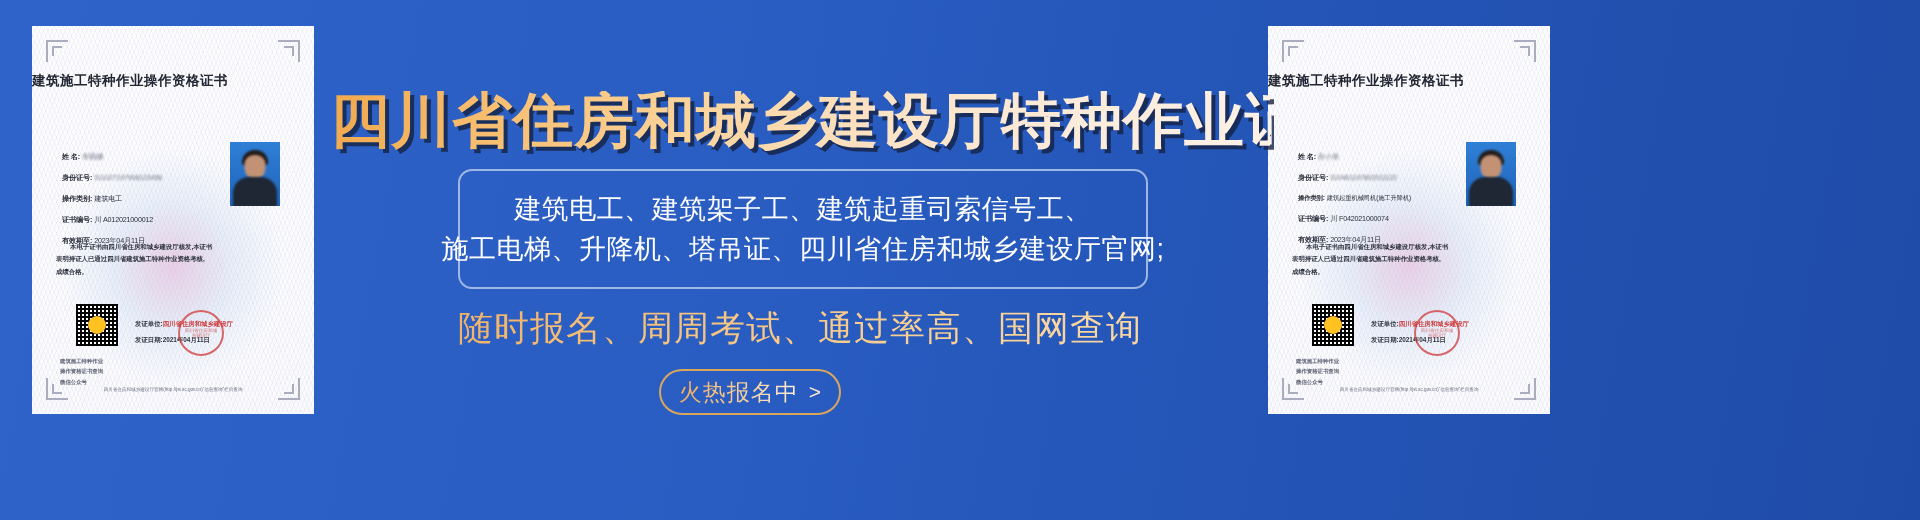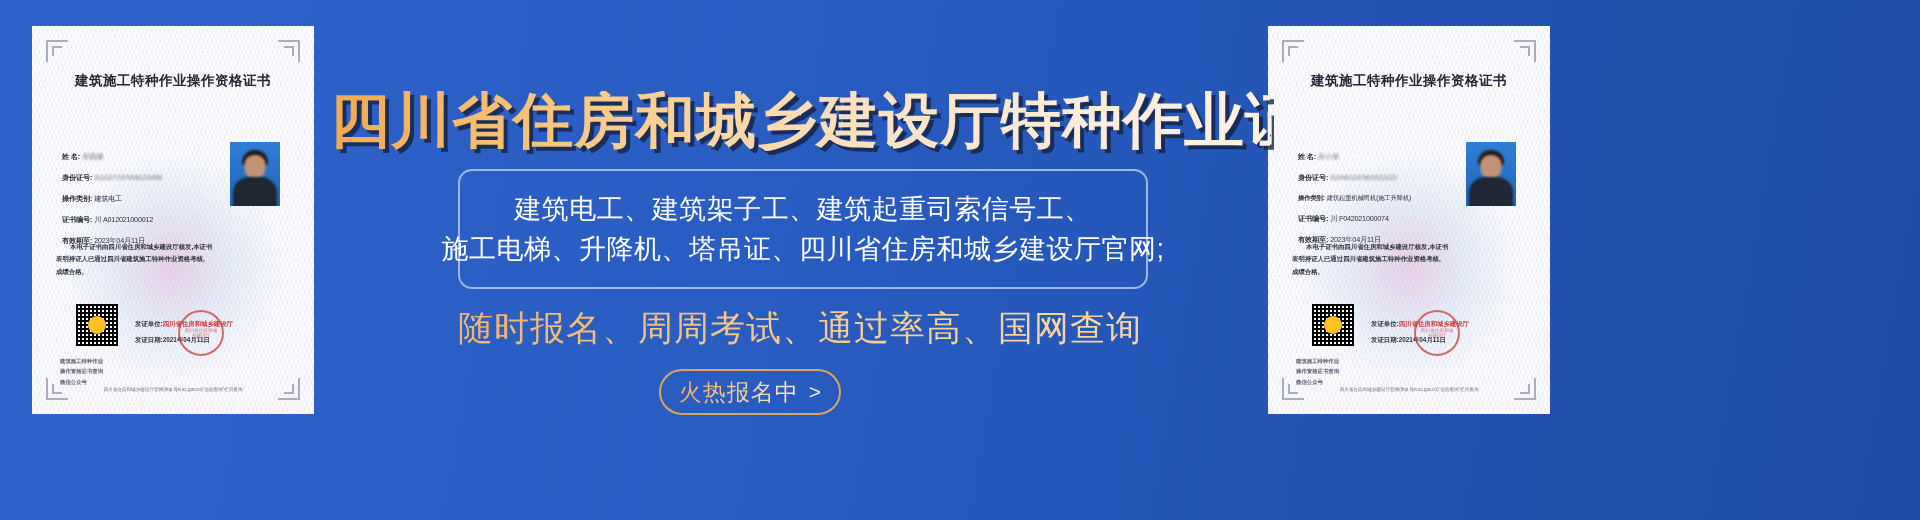--- a/index.html
+++ b/index.html
@@ -37,21 +37,21 @@
   }
   .corner i {
     position: absolute;
     background: #a9adbd;
     display: block;
   }
 
   .cert-title {
     position: absolute;
     left: 0; right: 0;
-    text-align: center;
+    text-align: left;
     font-family: "Liberation Serif", "DejaVu Serif", serif;
     font-weight: bold;
     color: #222733;
     white-space: nowrap;
   }
   .cert-fields { position: absolute; }
   .cert-field {
     display: flex;
     align-items: baseline;
     white-space: nowrap;

